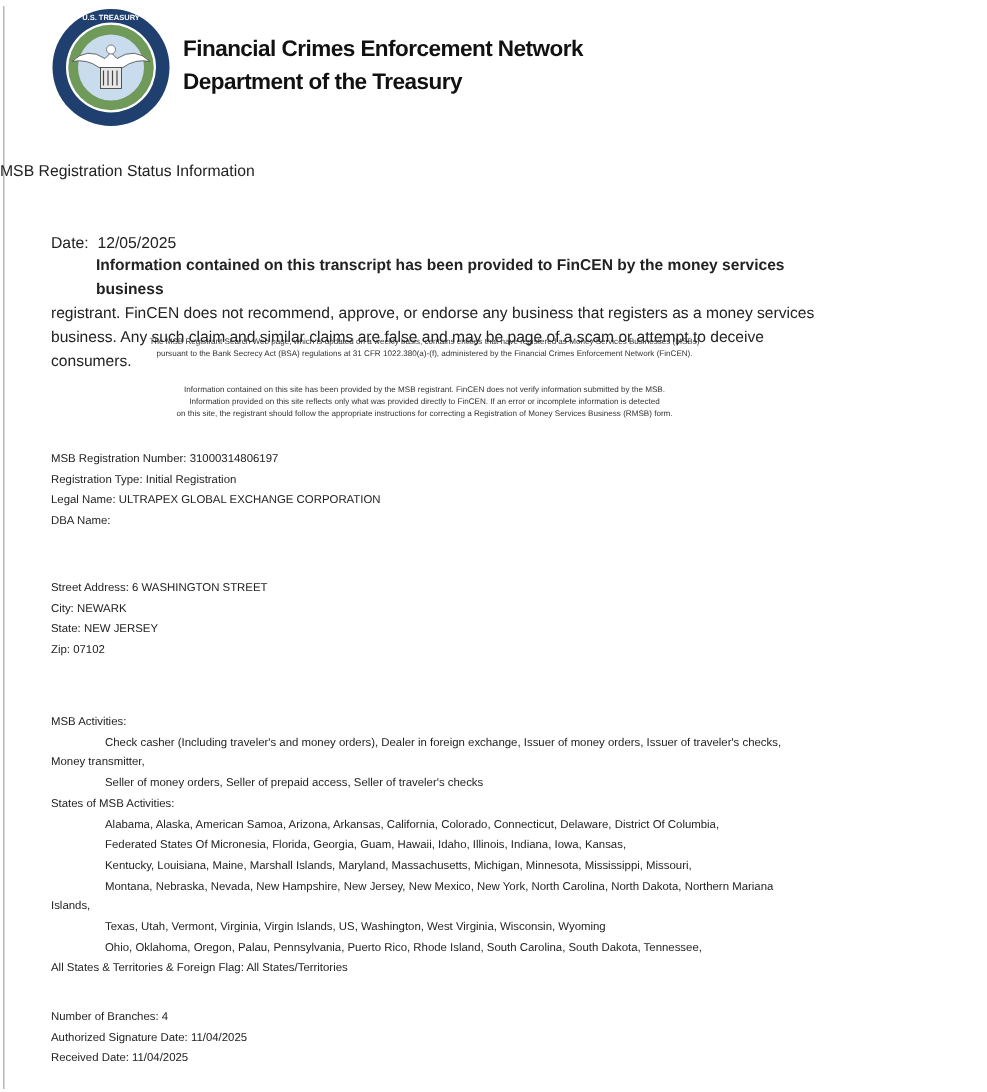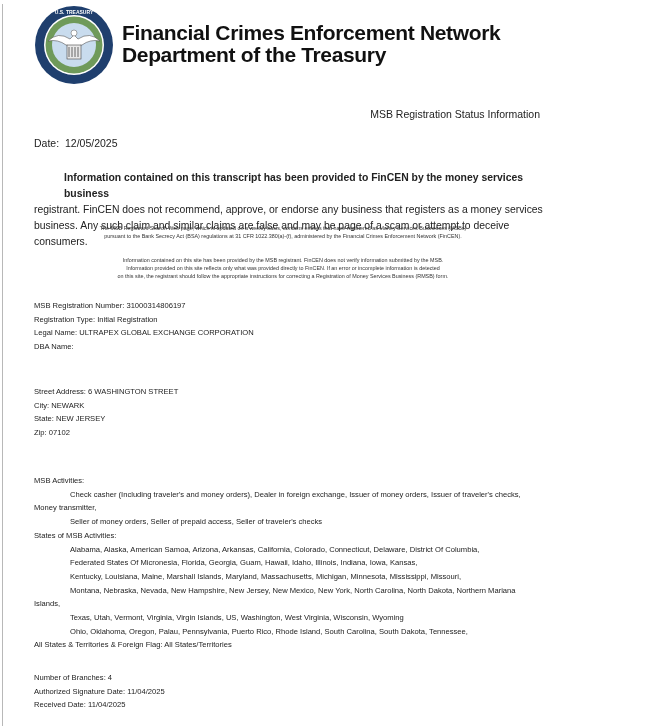--- a/index.html
+++ b/index.html
@@ -4,23 +4,23 @@
   <style>
     html, body { margin: 0; padding: 0; background: #ffffff; }
     body {
       width: 658px; height: 728px; position: relative; overflow: hidden;
       font-family: "Liberation Sans", sans-serif; color: #1a1a1a;
     }
     .left-rule { position: absolute; left: 2px; top: 4px; width: 1px; height: 722px; background: #b8b8b8; }
     .header { position: absolute; left: 34px; top: 5px; height: 80px; display: flex; align-items: center; }
     .seal { width: 80px; height: 80px; }
     .org { margin-left: 8px; margin-top: -2px; }
-    .org div { font-family: "Liberation Sans", sans-serif; font-weight: 700; font-size: 21px; line-height: 22px; color: #111; letter-spacing: -0.35px; }
-    .title { position: absolute; left: 0; width: 540px; top: 108px; text-align: right; font-size: 10.5px; color: #222; }
-    .date { position: absolute; left: 34px; top: 137px; font-size: 10.5px; color: #222; }
+    .org div { font-family: "Liberation Sans", sans-serif; font-weight: 700; font-size: 15px; line-height: 22px; color: #111; letter-spacing: -0.35px; }
+    .title { position: absolute; left: 0; width: 540px; top: 108px; text-align: left; font-size: 10.5px; color: #222; }
+    .date { position: absolute; left: 34px; top: 156px; font-size: 10.5px; color: #222; }
     .intro { position: absolute; left: 34px; top: 170px; width: 520px; font-size: 10.4px; line-height: 16px; color: #222; }
     .intro .indent { padding-left: 30px; font-weight: bold; }
     .note { position: absolute; left: 0; width: 566px; text-align: center; font-size: 5.4px; line-height: 8.2px; color: #333; }
     .note1 { top: 224px; }
     .note2 { top: 256px; }
     .fields { position: absolute; left: 34px; font-size: 7.6px; line-height: 13.7px; color: #222; }
     .f1 { top: 299px; }
     .f2 { top: 385px; }
     .f3 { top: 474px; width: 530px; }
     .f4 { top: 671px; }

